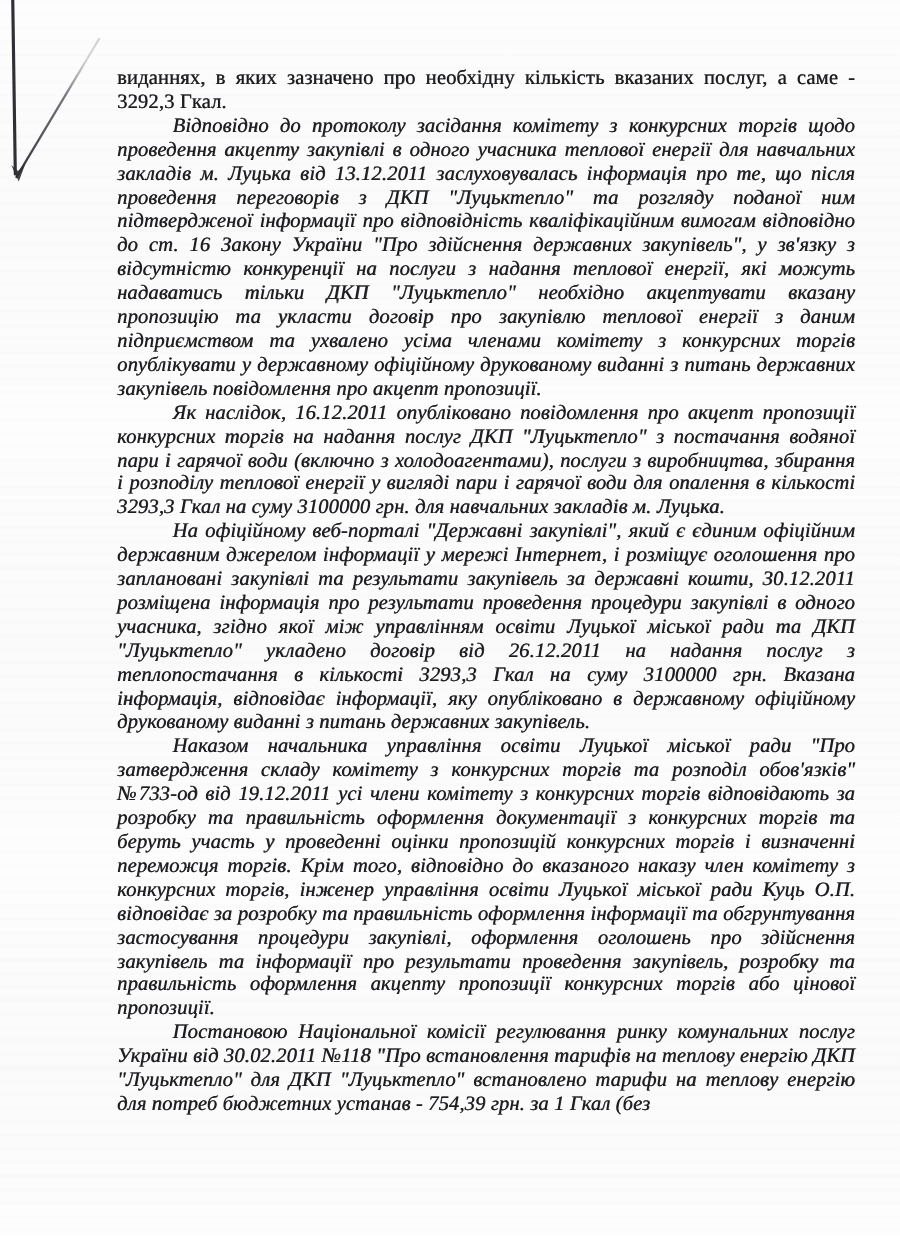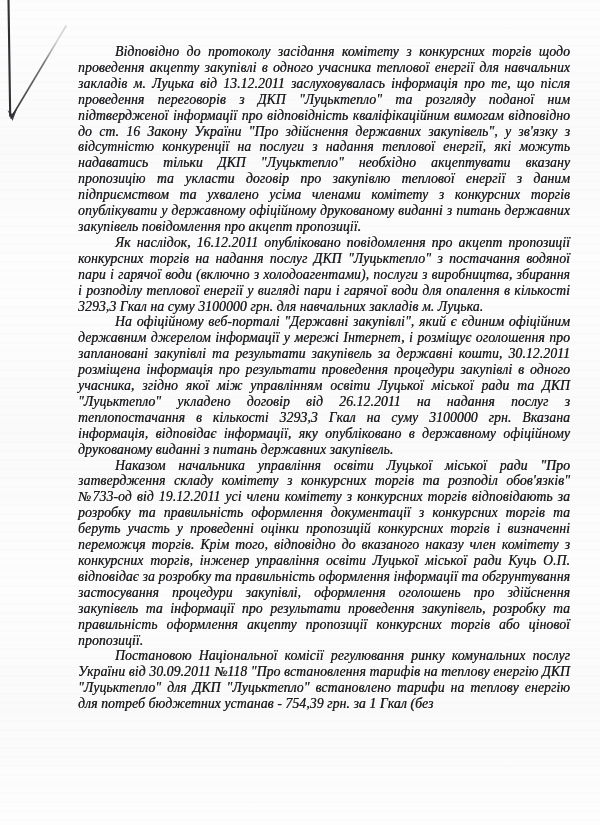--- a/index.html
+++ b/index.html
@@ -69,20 +69,21 @@
         <stop offset="0.7" stop-color="#55555e" stop-opacity="0.8"></stop>
         <stop offset="1" stop-color="#8a8a92" stop-opacity="0.35"></stop>
       </linearGradient>
     </defs>
     <path d="M8.5 0 C 8.8 40, 9.4 80, 10.2 116" stroke="#2f2f36" stroke-width="2.1" fill="none" stroke-linecap="round"></path>
     <path d="M11 118 L 66 26" stroke="url(#fadeStroke)" stroke-width="1.6" fill="none" stroke-linecap="round"></path>
     <path d="M7.5 110 L 12.5 121 L 17 109 L 12 114 Z" fill="#2f2f36" opacity="0.9"></path>
   </svg>
 
   <div class="textblock">
+      <p class="para">виданнях, в яких зазначено про необхідну кількість вказаних послуг, а саме - 3292,3 Гкал.</p>
       <p class="para indent">Відповідно до протоколу засідання комітету з конкурсних торгів щодо проведення акцепту закупівлі в одного учасника теплової енергії для навчальних закладів м. Луцька від 13.12.2011 заслуховувалась інформація про те, що після проведення переговорів з ДКП "Луцьктепло" та розгляду поданої ним підтвердженої інформації про відповідність кваліфікаційним вимогам відповідно до ст. 16 Закону України "Про здійснення державних закупівель", у зв'язку з відсутністю конкуренції на послуги з надання теплової енергії, які можуть надаватись тільки ДКП "Луцьктепло" необхідно акцептувати вказану пропозицію та укласти договір про закупівлю теплової енергії з даним підприємством та ухвалено усіма членами комітету з конкурсних торгів опублікувати у державному офіційному друкованому виданні з питань державних закупівель повідомлення про акцепт пропозиції.</p>
       <p class="para indent">Як наслідок, 16.12.2011 опубліковано повідомлення про акцепт пропозиції конкурсних торгів на надання послуг ДКП "Луцьктепло" з постачання водяної пари і гарячої води (включно з холодоагентами), послуги з виробництва, збирання і розподілу теплової енергії у вигляді пари і гарячої води для опалення в кількості 3293,3 Гкал на суму 3100000 грн. для навчальних закладів м. Луцька.</p>
       <p class="para indent">На офіційному веб-порталі "Державні закупівлі", який є єдиним офіційним державним джерелом інформації у мережі Інтернет, і  розміщує оголошення про заплановані закупівлі та результати закупівель за державні кошти, 30.12.2011 розміщена інформація про результати проведення процедури закупівлі в одного учасника, згідно якої між управлінням освіти Луцької міської ради та ДКП "Луцьктепло" укладено договір від 26.12.2011 на надання послуг з теплопостачання в кількості 3293,3 Гкал на суму 3100000 грн. Вказана інформація, відповідає інформації, яку опубліковано в державному офіційному друкованому виданні з питань державних закупівель.</p>
       <p class="para indent">Наказом начальника управління освіти Луцької міської ради "Про затвердження складу комітету з конкурсних торгів та розподіл обов'язків" №733-од від 19.12.2011 усі члени комітету з конкурсних торгів відповідають за розробку та правильність оформлення документації з конкурсних торгів та беруть участь у проведенні оцінки пропозицій конкурсних торгів і визначенні переможця торгів. Крім того, відповідно до вказаного наказу член комітету з конкурсних торгів, інженер управління освіти Луцької міської ради Куць О.П. відповідає за розробку та правильність оформлення інформації та обгрунтування застосування процедури закупівлі, оформлення оголошень про здійснення закупівель та інформації про результати проведення закупівель, розробку та правильність оформлення акцепту пропозиції конкурсних торгів або цінової пропозиції.</p>
-      <p class="para indent">Постановою Національної комісії регулювання ринку комунальних послуг України від 30.09.2011 №118 "Про встановлення тарифів на теплову енергію ДКП "Луцьктепло" для ДКП "Луцьктепло" встановлено тарифи на теплову енергію для потреб бюджетних устанав - 754,39 грн. за 1 Гкал (без</p>
+      <p class="para indent">Постановою Національної комісії регулювання ринку комунальних послуг України від 30.02.2011 №118 "Про встановлення тарифів на теплову енергію ДКП "Луцьктепло" для ДКП "Луцьктепло" встановлено тарифи на теплову енергію для потреб бюджетних устанав - 754,39 грн. за 1 Гкал (без</p>
     </div>
 
 </div>
 
 </body></html>

